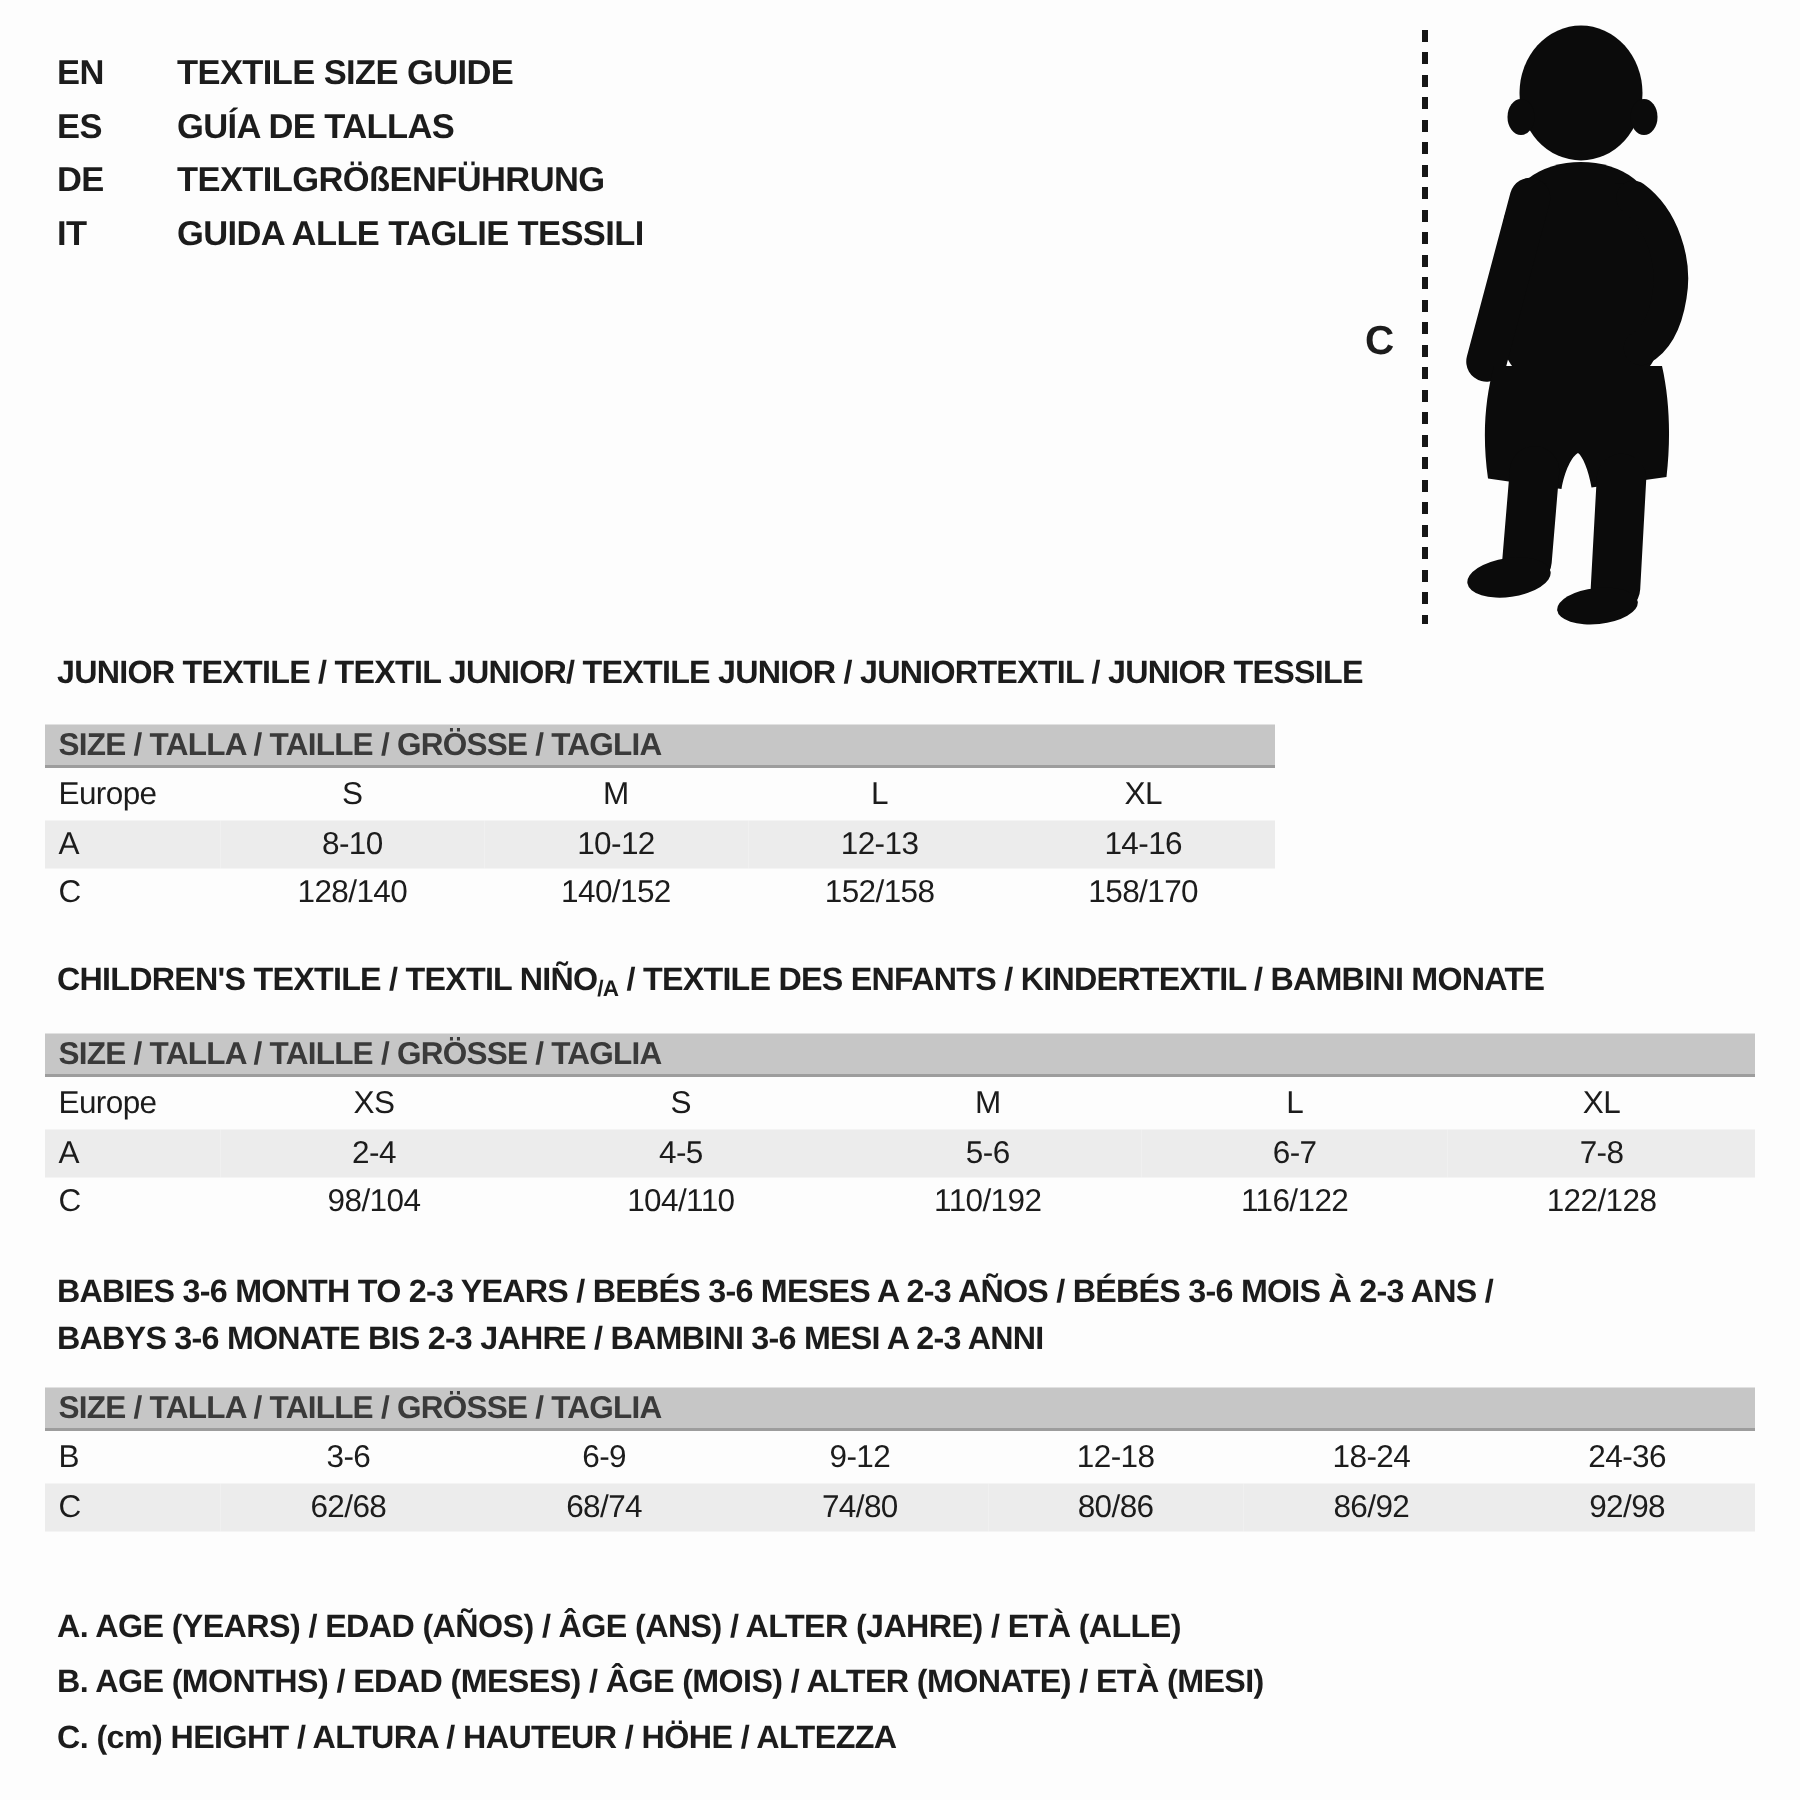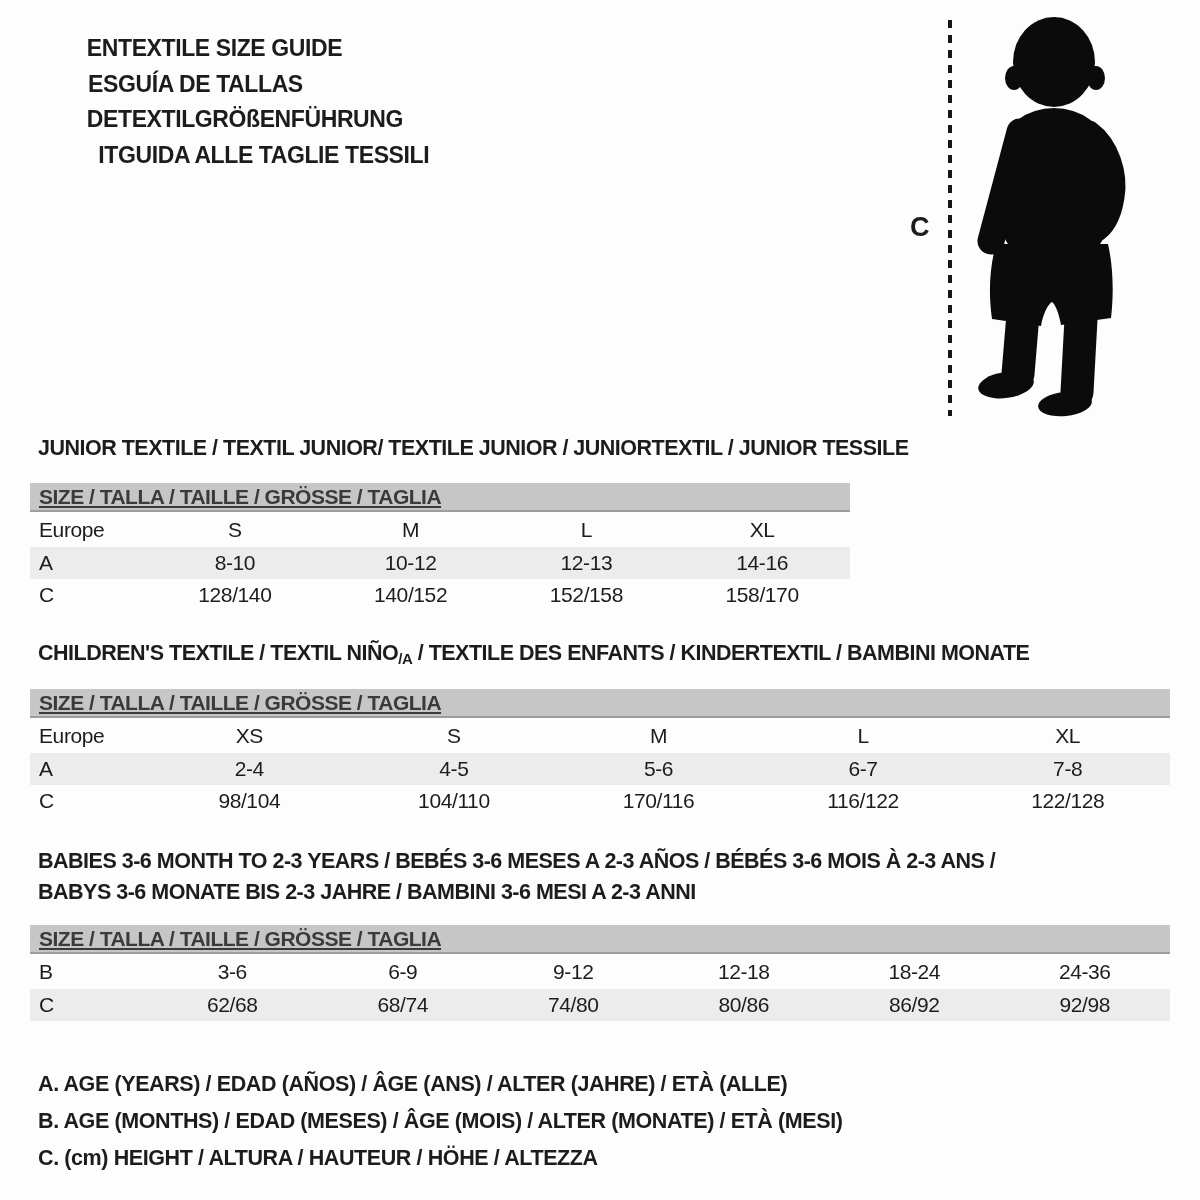--- a/index.html
+++ b/index.html
@@ -8,21 +8,21 @@
     background:#fdfdfd;
     font-family:"Liberation Sans",sans-serif;
     color:#1c1c1c;
     position:relative;
     overflow:hidden;
   }
   .canvas{position:absolute;left:0;top:0;width:1200px;height:1200px;}
 
   
   .lang-block{position:absolute;left:38px;top:31px;font-size:23px;font-weight:700;letter-spacing:-0.4px;}
-  .lang-line{height:35.5px;display:flex;align-items:center;white-space:nowrap;text-align:right;}
+  .lang-line{height:35.5px;display:flex;align-items:center;white-space:nowrap;}
   .lang-code{width:80px;flex:0 0 80px;}
 
   
   .measure-line{
     position:absolute;left:948px;top:20px;width:4px;height:396px;
     background:repeating-linear-gradient(to bottom,#161616 0 8px,transparent 8px 15px);
   }
   .measure-label{position:absolute;left:910px;top:212px;font-size:27px;font-weight:700;}
   .baby{position:absolute;left:962px;top:14px;width:176px;height:404px;}
   .baby *{fill:#0b0b0b;}
@@ -33,21 +33,21 @@
   .t1{top:436px;}
   .t2{top:641px;}
   .t3a{top:849px;}
   .t3b{top:880px;}
 
   
   .size-bar{
     position:absolute;left:30px;height:29px;background:#c6c6c6;
     border-bottom:2px solid #9d9d9d;
     color:#3a3a3a;font-size:21px;font-weight:700;letter-spacing:-0.5px;
-    line-height:28px;padding-left:9px;box-sizing:border-box;white-space:nowrap;text-decoration:underline;
+    line-height:28px;padding-left:9px;box-sizing:border-box;white-space:nowrap;
   }
   .b1{top:483px;width:820px;}
   .b2{top:689px;width:1140px;}
   .b3{top:925px;width:1140px;}
 
   
   .size-table{
     position:absolute;left:30px;border-collapse:collapse;table-layout:fixed;
     font-size:21px;letter-spacing:-0.4px;
   }
@@ -150,21 +150,21 @@
         <td>2-4</td>
         <td>4-5</td>
         <td>5-6</td>
         <td>6-7</td>
         <td>7-8</td>
       </tr>
       <tr>
         <td class="lbl">C</td>
         <td>98/104</td>
         <td>104/110</td>
-        <td>170/116</td>
+        <td>110/192</td>
         <td>116/122</td>
         <td>122/128</td>
       </tr>
     </tbody>
   </table>
 
   <div class="sec-title t3a">BABIES 3-6 MONTH TO 2-3 YEARS / BEBÉS 3-6 MESES A 2-3 AÑOS / BÉBÉS 3-6 MOIS À 2-3 ANS /</div>
   <div class="sec-title t3b">BABYS 3-6 MONATE BIS 2-3 JAHRE / BAMBINI 3-6 MESI A 2-3 ANNI</div>
   <div class="size-bar b3">SIZE / TALLA / TAILLE / GRÖSSE / TAGLIA</div>
   <table class="size-table tbl3">

